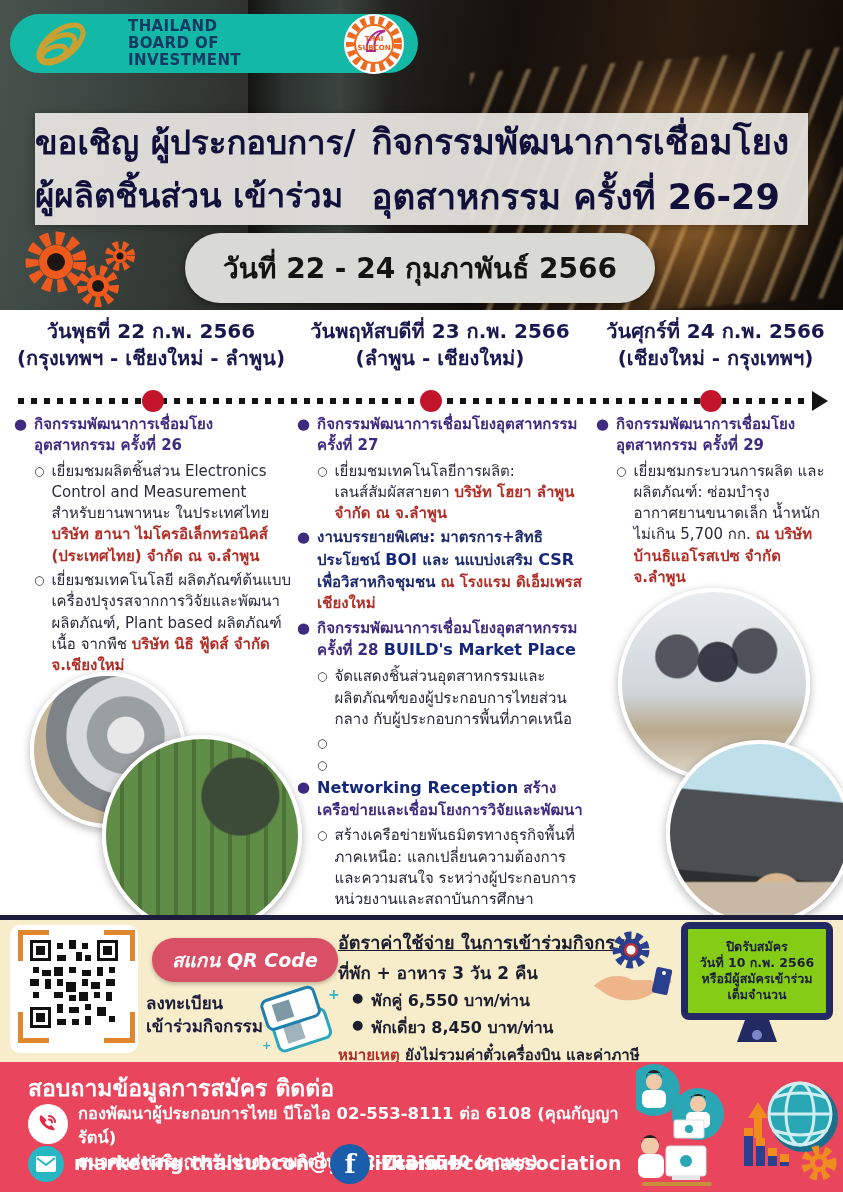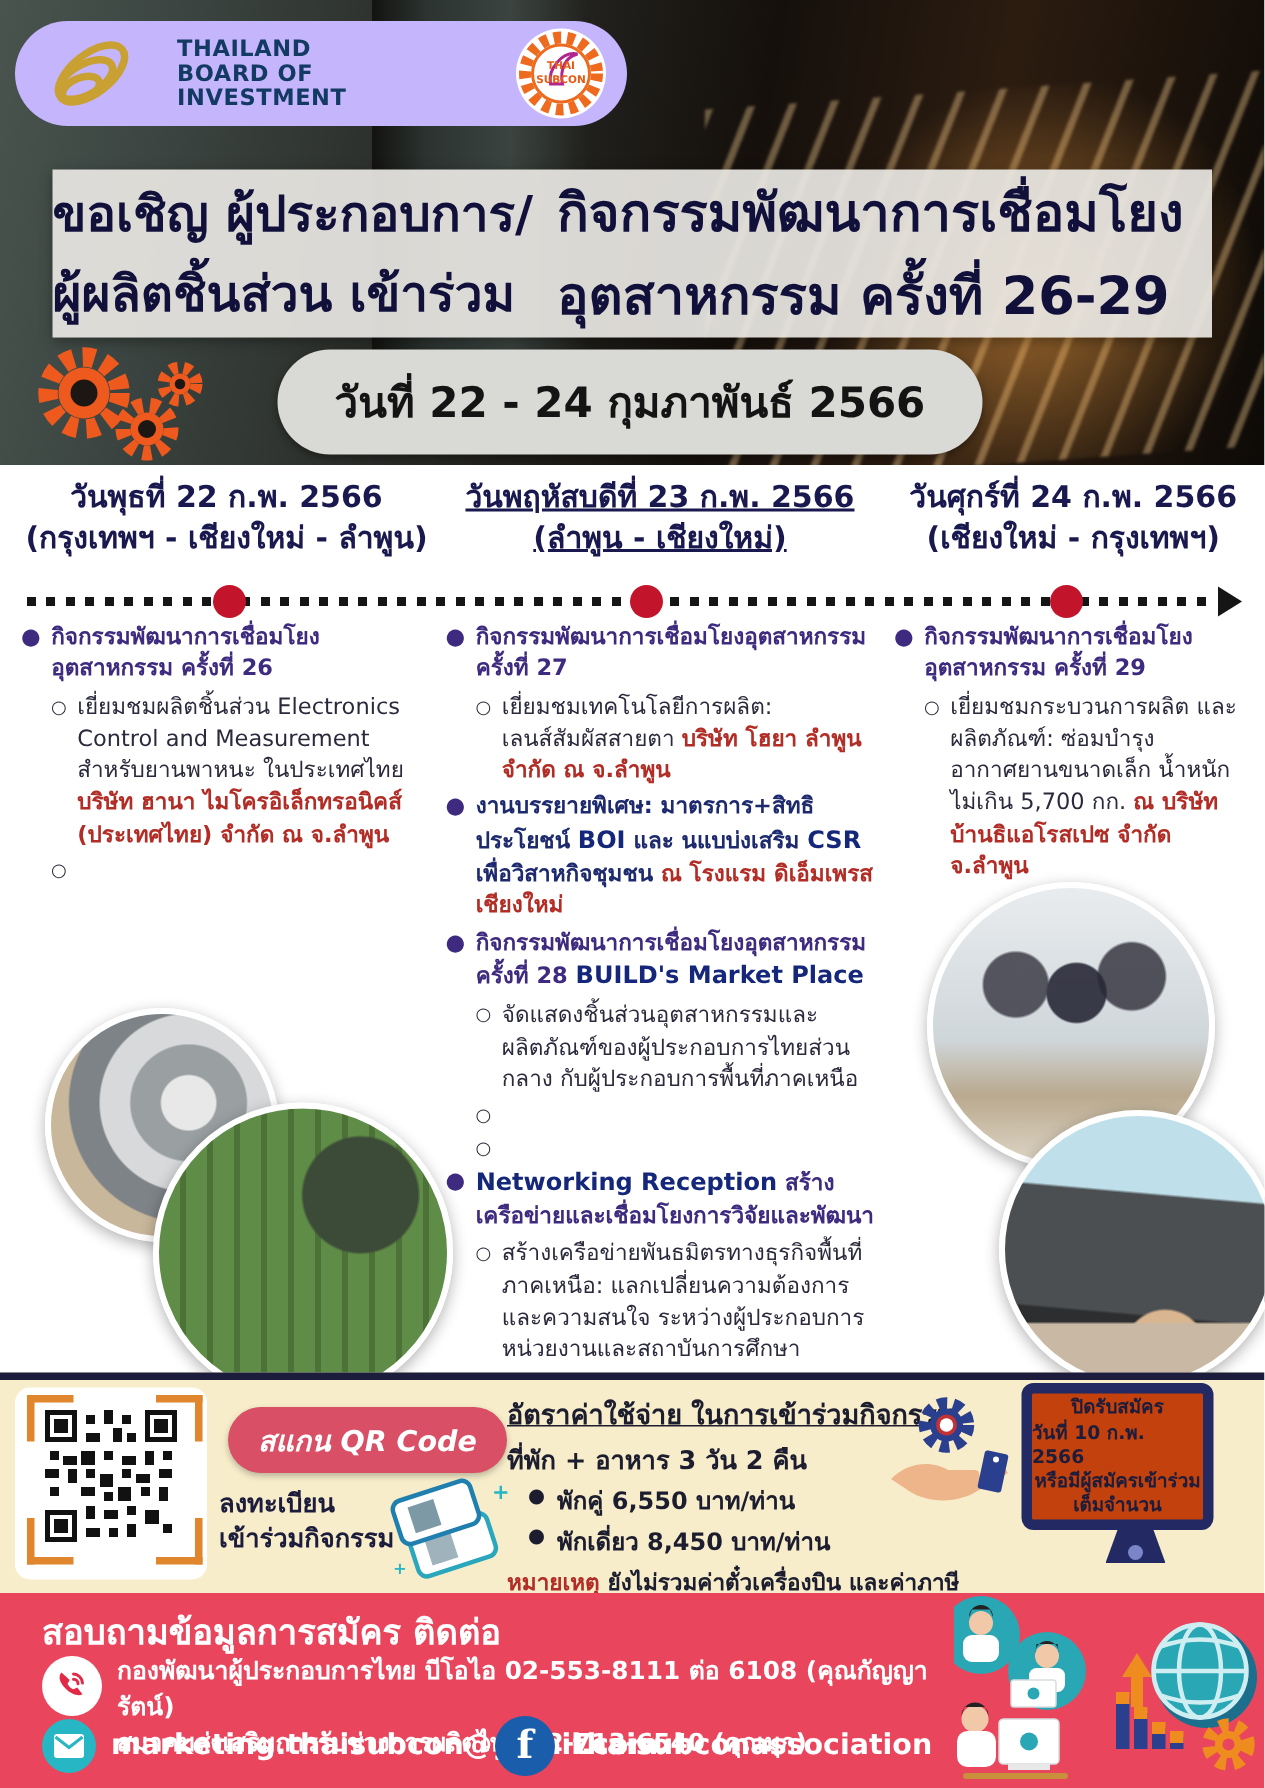--- a/index.html
+++ b/index.html
@@ -13,22 +13,22 @@
   .machine{left:248px;top:0;width:205px;height:300px;
     background:linear-gradient(90deg,#10100e 0%,#2c3431 18%,#3d4743 45%,#22272335 70%,transparent 100%);
     border-radius:0 0 40px 40px;opacity:.9;}
   .knob{width:22px;height:22px;border-radius:50%;background:radial-gradient(circle at 35% 35%,#e8c26a,#8a6420);}
   .sparks{left:470px;top:60px;width:373px;height:250px;
     background:
       radial-gradient(circle at 60% 55%,rgba(255,170,70,.55),transparent 55%),
       repeating-linear-gradient(112deg,rgba(255,214,150,.38) 0 5px,transparent 5px 26px);
     filter:blur(1px);transform:skewY(-4deg);}
 
-  .logo-pill{left:10px;top:14px;width:408px;height:70px;background:#c4b5fd;border-radius:38px;
-    display:flex;align-items:center;gap:20px;padding:0 14px;box-sizing:border-box;}
+  .logo-pill{left:10px;top:14px;width:408px;height:59px;background:#14b8a6;border-radius:38px;
+    display:flex;align-items:center;gap:30px;padding:0 14px;box-sizing:border-box;}
   .boi-name{color:#123a63;font-weight:800;font-size:15px;line-height:1.12;letter-spacing:.4px;}
   .subcon-badge{width:60px;height:60px;border-radius:50%;background:#fff;display:flex;align-items:center;justify-content:center;}
 
   .title-banner{left:35px;top:113px;width:773px;height:112px;background:rgba(232,230,226,.93);
     display:flex;align-items:center;justify-content:center;gap:4px;
     box-shadow:0 2px 8px rgba(0,0,0,.35);}
   .title-l1{font-size:33px;font-weight:800;color:#10103a;}
   .title-l2{font-size:35px;font-weight:800;color:#10103a;}
 
   .date-pill{left:185px;top:233px;width:470px;height:70px;background:#d9d9d6;border-radius:36px;
@@ -84,21 +84,21 @@
   .scan-pill{left:152px;top:938px;padding:7px 20px;background:#d94f66;border-radius:22px;color:#fff;
     font-style:italic;font-weight:700;font-size:19px;box-shadow:0 2px 4px rgba(0,0,0,.25);}
   .register{left:146px;top:992px;width:120px;text-align:left;color:#1c1c3c;font-weight:800;font-size:17px;line-height:1.35;}
   .price{left:338px;top:928px;width:330px;color:#222;}
   .price-title{font-size:18px;font-weight:800;text-decoration:underline;color:#1d1d30;}
   .price-sub{font-size:17px;font-weight:700;margin-top:2px;color:#1d1d30;}
   .price-item{font-size:16px;font-weight:700;margin:2px 0 0 14px;color:#1d1d30;display:flex;gap:8px;}
   .price-item .mk{font-size:13px;padding-top:2px;}
   .note{font-size:15px;margin-top:3px;color:#1d1d30;font-weight:700;}
   .note .lbl{color:#b22d26;}
-  .monitor{left:681px;top:922px;width:128px;height:98px;background:#c2410c;border:7px solid #232a63;border-radius:8px;
+  .monitor{left:681px;top:922px;width:152px;height:98px;background:#84cc16;border:7px solid #232a63;border-radius:8px;
     box-sizing:border-box;display:flex;flex-direction:column;align-items:center;justify-content:center;}
   .monitor div{font-size:12.5px;font-weight:800;color:#1c1c3c;line-height:1.3;}
   .mon-stand{left:737px;top:1020px;width:40px;height:22px;background:#232a63;clip-path:polygon(20% 0,80% 0,100% 100%,0 100%);}
   .mon-dot{left:752px;top:1030px;width:10px;height:10px;border-radius:50%;background:#7a86c8;}
 
   
   .footer{left:0;top:1062px;width:843px;height:130px;background:#e9465e;}
   .f-title{left:28px;top:1070px;color:#fff;font-weight:800;font-size:23px;}
   .f-phone-icon{left:28px;top:1104px;width:40px;height:40px;border-radius:50%;background:#fff;
     display:flex;align-items:center;justify-content:center;}
@@ -169,21 +169,21 @@
 
 <div class="abs date-pill">
   <span>วันที่ 22 - 24 กุมภาพันธ์ 2566</span>
 </div>
 
 <div class="abs main">
   <div class="abs colhead" style="left:2px;width:298px;">
     <div>วันพุธที่ 22 ก.พ. 2566</div>
       <div>(กรุงเทพฯ - เชียงใหม่ - ลำพูน)</div>
   </div>
-  <div class="abs colhead" style="left:290px;width:300px;text-decoration:underline;">
+  <div class="abs colhead" style="left:290px;width:300px;">
     <div>วันพฤหัสบดีที่ 23 ก.พ. 2566</div>
       <div>(ลำพูน - เชียงใหม่)</div>
   </div>
   <div class="abs colhead" style="left:588px;width:255px;">
     <div>วันศุกร์ที่ 24 ก.พ. 2566</div>
       <div>(เชียงใหม่ - กรุงเทพฯ)</div>
   </div>
 
   <div class="abs timeline"></div>
   <div class="abs tl-dot" style="left:142px;"></div>
@@ -195,20 +195,21 @@
     <div class="b1">
       <span class="mk">●</span>
       <div style="flex:1"><span class="seg purple">กิจกรรมพัฒนาการเชื่อมโยงอุตสาหกรรม ครั้งที่ 26</span></div>
     </div>
     <div class="b2">
       <span class="mk">○</span>
       <div style="flex:1"><span class="seg dark">เยี่ยมชมผลิตชิ้นส่วน Electronics Control and Measurement สำหรับยานพาหนะ ในประเทศไทย </span><span class="seg red">บริษัท ฮานา ไมโครอิเล็กทรอนิคส์ (ประเทศไทย) จำกัด ณ จ.ลำพูน</span></div>
     </div>
     <div class="b2">
       <span class="mk">○</span>
+      <div style="flex:1"><span class="seg dark">เยี่ยมชมเทคโนโลยี ผลิตภัณฑ์ต้นแบบ เครื่องปรุงรสจากการวิจัยและพัฒนา ผลิตภัณฑ์, Plant based ผลิตภัณฑ์เนื้อ จากพืช </span><span class="seg red">บริษัท นิธิ ฟู้ดส์ จำกัด จ.เชียงใหม่</span></div>
     </div>
   </div>
 
   <div class="abs col" style="left:297px;width:288px;">
     <div class="b1">
       <span class="mk">●</span>
       <div style="flex:1"><span class="seg purple">กิจกรรมพัฒนาการเชื่อมโยงอุตสาหกรรม ครั้งที่ 27</span></div>
     </div>
     <div class="b2">
       <span class="mk">○</span>

